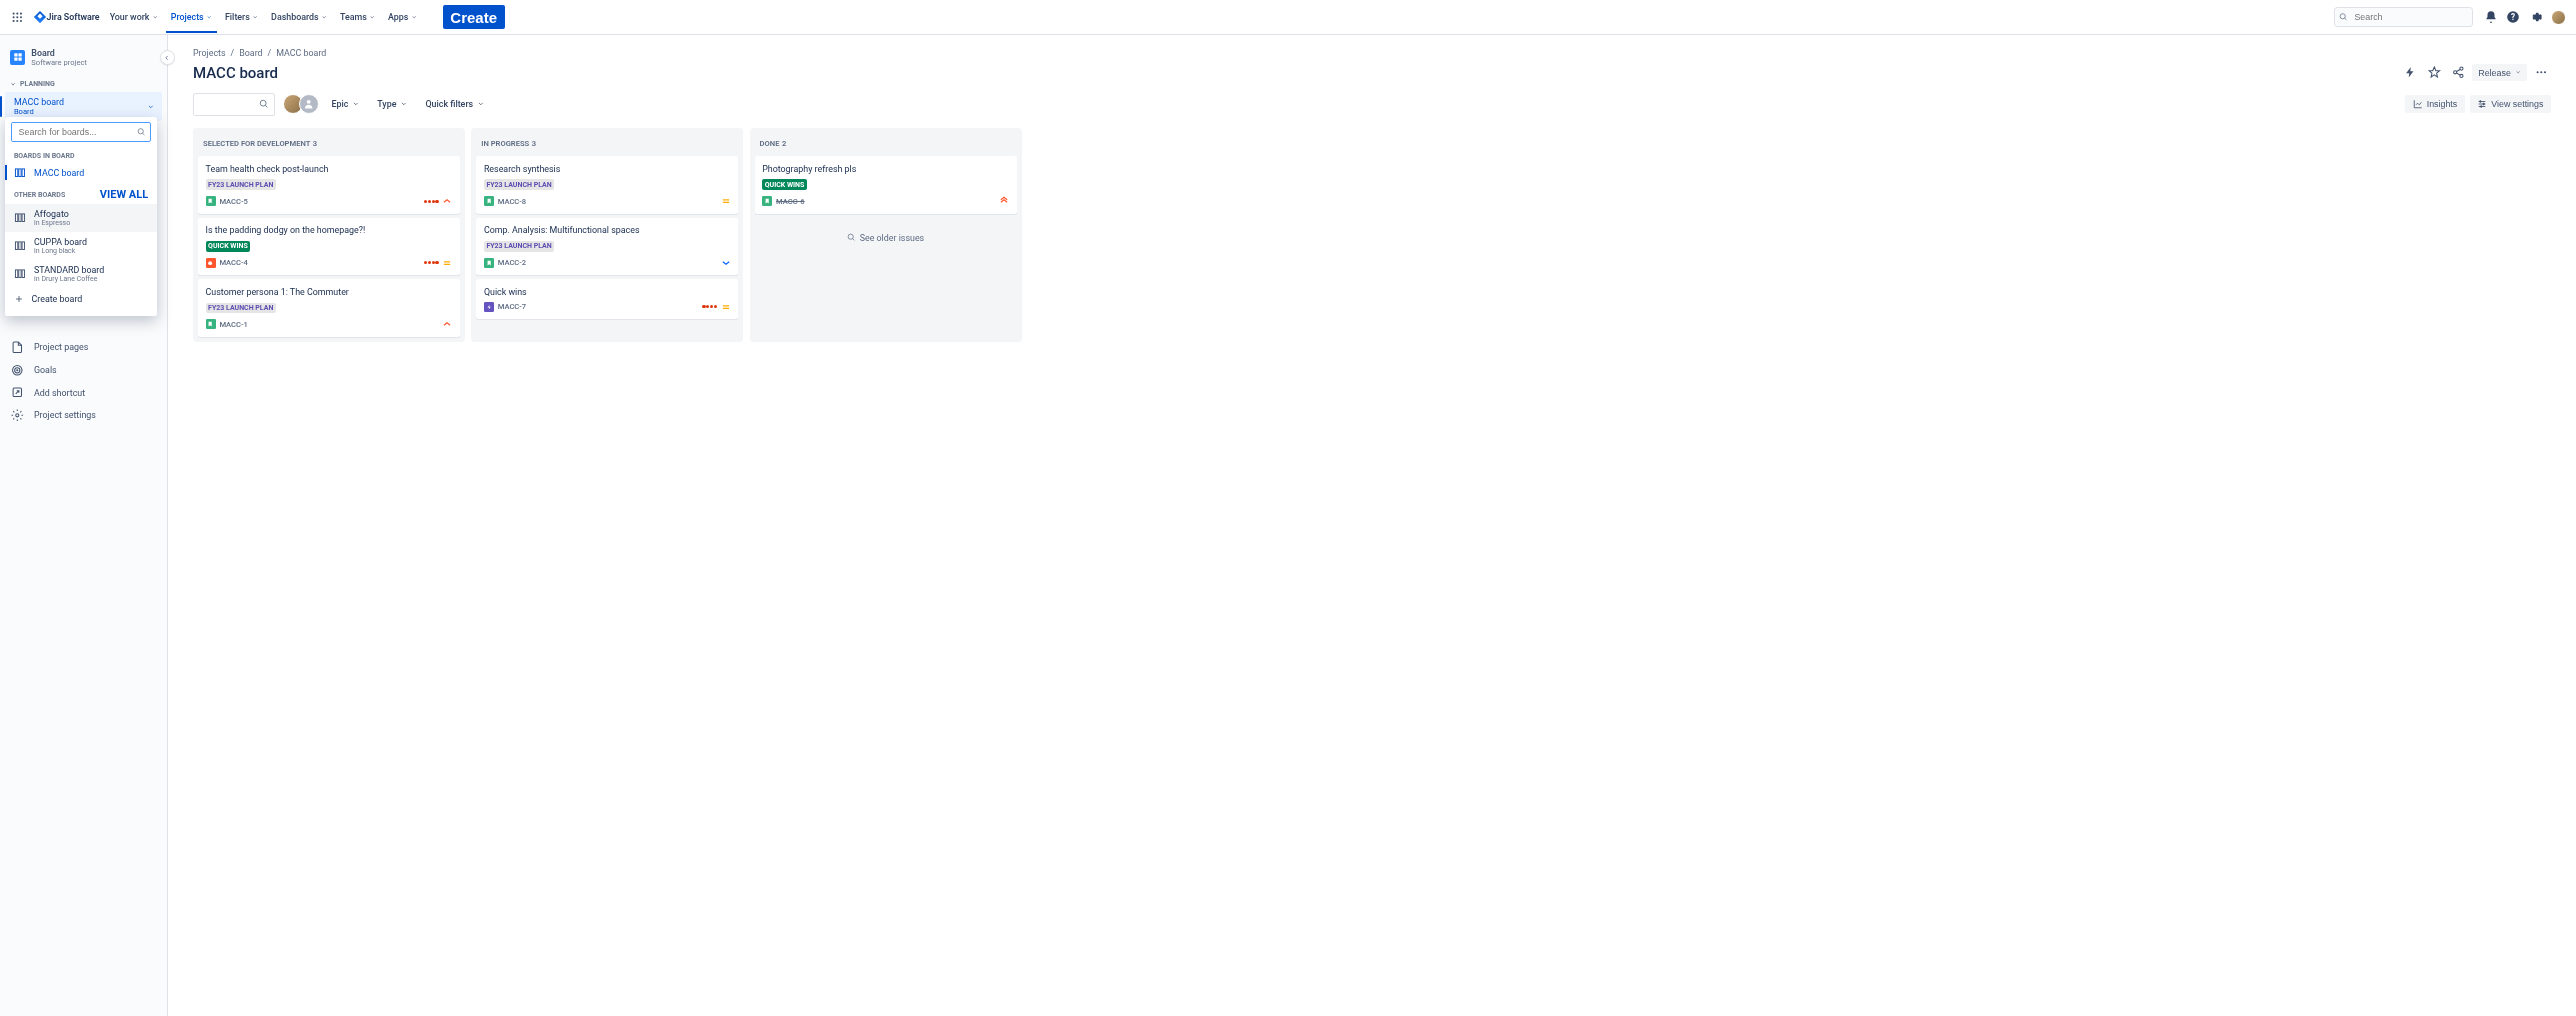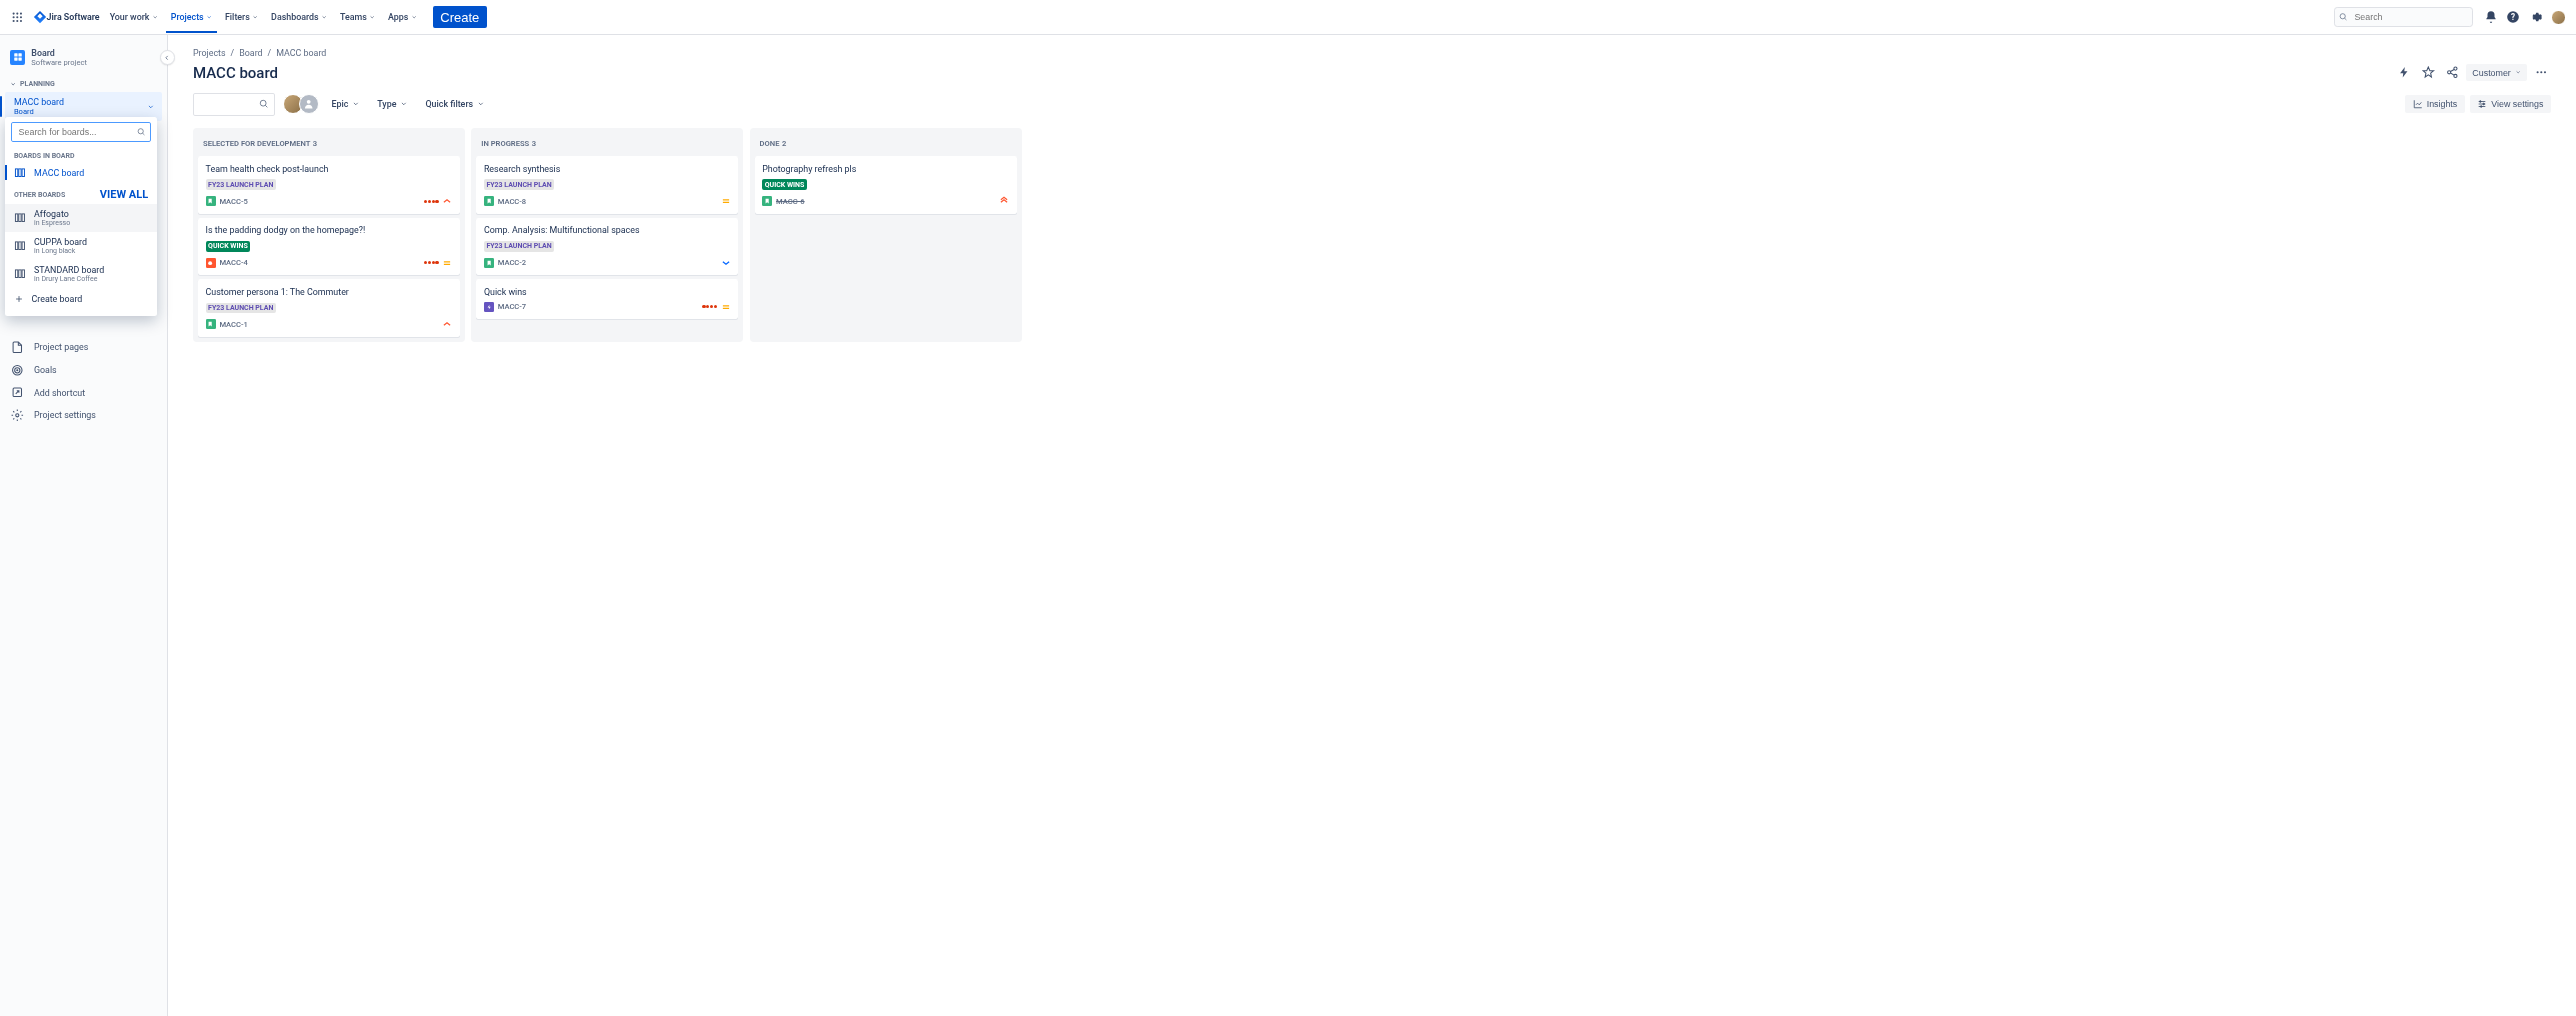--- a/index.html
+++ b/index.html
@@ -7,21 +7,21 @@
 svg { display: block; }
 
 
 .top-nav { height: 35px; border-bottom: 0.6px solid #dfe1e6; display: flex; align-items: center; padding: 0 7.6px; gap: 2.5px; }
 .nav-left { display: flex; align-items: center; gap: 2.5px; flex: 1; }
 .app-switcher { width: 20px; height: 20px; display: flex; align-items: center; justify-content: center; border-radius: 1.9px; cursor: pointer; }
 .logo { display: flex; align-items: center; gap: 0; padding: 0 2.5px; cursor: pointer; font-weight: 600; font-size: 8.9px; color: #253858; }
 .logo svg { color: #2684FF; }
 .nav-item { padding: 3.8px 5px; border-radius: 1.9px; cursor: pointer; display: flex; align-items: center; gap: 2.5px; color: #344563; font-weight: 500; }
 .nav-item.active { color: #0052CC; box-shadow: inset 0 -1.9px 0 #0052CC; border-radius: 0; padding-bottom: 11.4px; padding-top: 11.4px; }
-.btn-primary { background: #0052CC; color: #fff; border: none; padding: 3.8px 7.6px; border-radius: 1.9px; font-weight: 400; cursor: pointer; font-size: 13px; margin-left: 8px; }
+.btn-primary { background: #0052CC; color: #fff; border: none; padding: 3.8px 7.6px; border-radius: 1.9px; font-weight: 700; cursor: pointer; font-size: 15px; margin-left: 18px; }
 .nav-right { display: flex; align-items: center; gap: 2.5px; }
 .search-box { position: relative; margin-right: 5px; }
 .search-box input { width: 139px; padding: 3.8px 5px 3.8px 19px; border: 1.3px solid #dfe1e6; border-radius: 3.2px; font-size: 8.9px; background: #fafbfc; }
 .search-box .si { position: absolute; left: 5px; top: 50%; transform: translateY(-50%); color: #5e6c84; }
 .nav-icon { width: 20px; height: 20px; display: flex; align-items: center; justify-content: center; border-radius: 50%; cursor: pointer; color: #344563; }
 .avatar { width: 15px; height: 15px; border-radius: 50%; background: linear-gradient(135deg, #c9a878, #8b6f47); border: 1.3px solid #fff; }
 
 
 .layout { display: flex; height: calc(100vh - 35px); }
 .sidebar { width: 168px; background: #FAFBFC; border-right: 0.6px solid #dfe1e6; position: relative; flex-shrink: 0; display: flex; flex-direction: column; }
@@ -376,21 +376,21 @@
           </div>
         <div class="ha-icon">
             <svg width="12.6" height="12.6" viewBox="0 0 24 24" fill="none" stroke="currentColor" stroke-width="2">
               <circle cx="18" cy="5" r="3"></circle>
               <circle cx="6" cy="12" r="3"></circle>
               <circle cx="18" cy="19" r="3"></circle>
               <path d="M8.6 10.6l6.8-4M8.6 13.4l6.8 4"></path>
             </svg>
           </div>
         <button class="release-btn">
-            <span>Customer</span>
+            <span>Release</span>
             <svg width="6.3" height="6.3" viewBox="0 0 16 16">
               <path d="M4 6l4 4 4-4" stroke="currentColor" stroke-width="1.5" fill="none"></path>
             </svg>
           </button>
         <div class="ha-icon">
             <svg width="12.6" height="12.6" viewBox="0 0 24 24" fill="currentColor">
               <circle cx="5" cy="12" r="2"></circle>
               <circle cx="12" cy="12" r="2"></circle>
               <circle cx="19" cy="12" r="2"></circle>
             </svg>
@@ -572,17 +572,21 @@
               </span>
               <span class="key strike">MACC-6</span>
               <span class="sp"></span>
               <span>
                 <svg class="prio" viewBox="0 0 16 16">
                   <path d="M3 10l5-4 5 4" stroke="#FF5630" stroke-width="2" fill="none"></path>
                   <path d="M3 6l5-4 5 4" stroke="#FF5630" stroke-width="2" fill="none"></path>
                 </svg>
               </span>
             </div></div>
+          <div class="see-older"><svg width="8.9" height="8.9" viewBox="0 0 24 24" fill="none" stroke="currentColor" stroke-width="2">
+              <circle cx="10" cy="10" r="7"></circle>
+              <path d="M20 20l-5-5"></path>
+            </svg>See older issues</div>
         </div>
       </div>
   </div>
 </div>
 
 
 </body></html>

